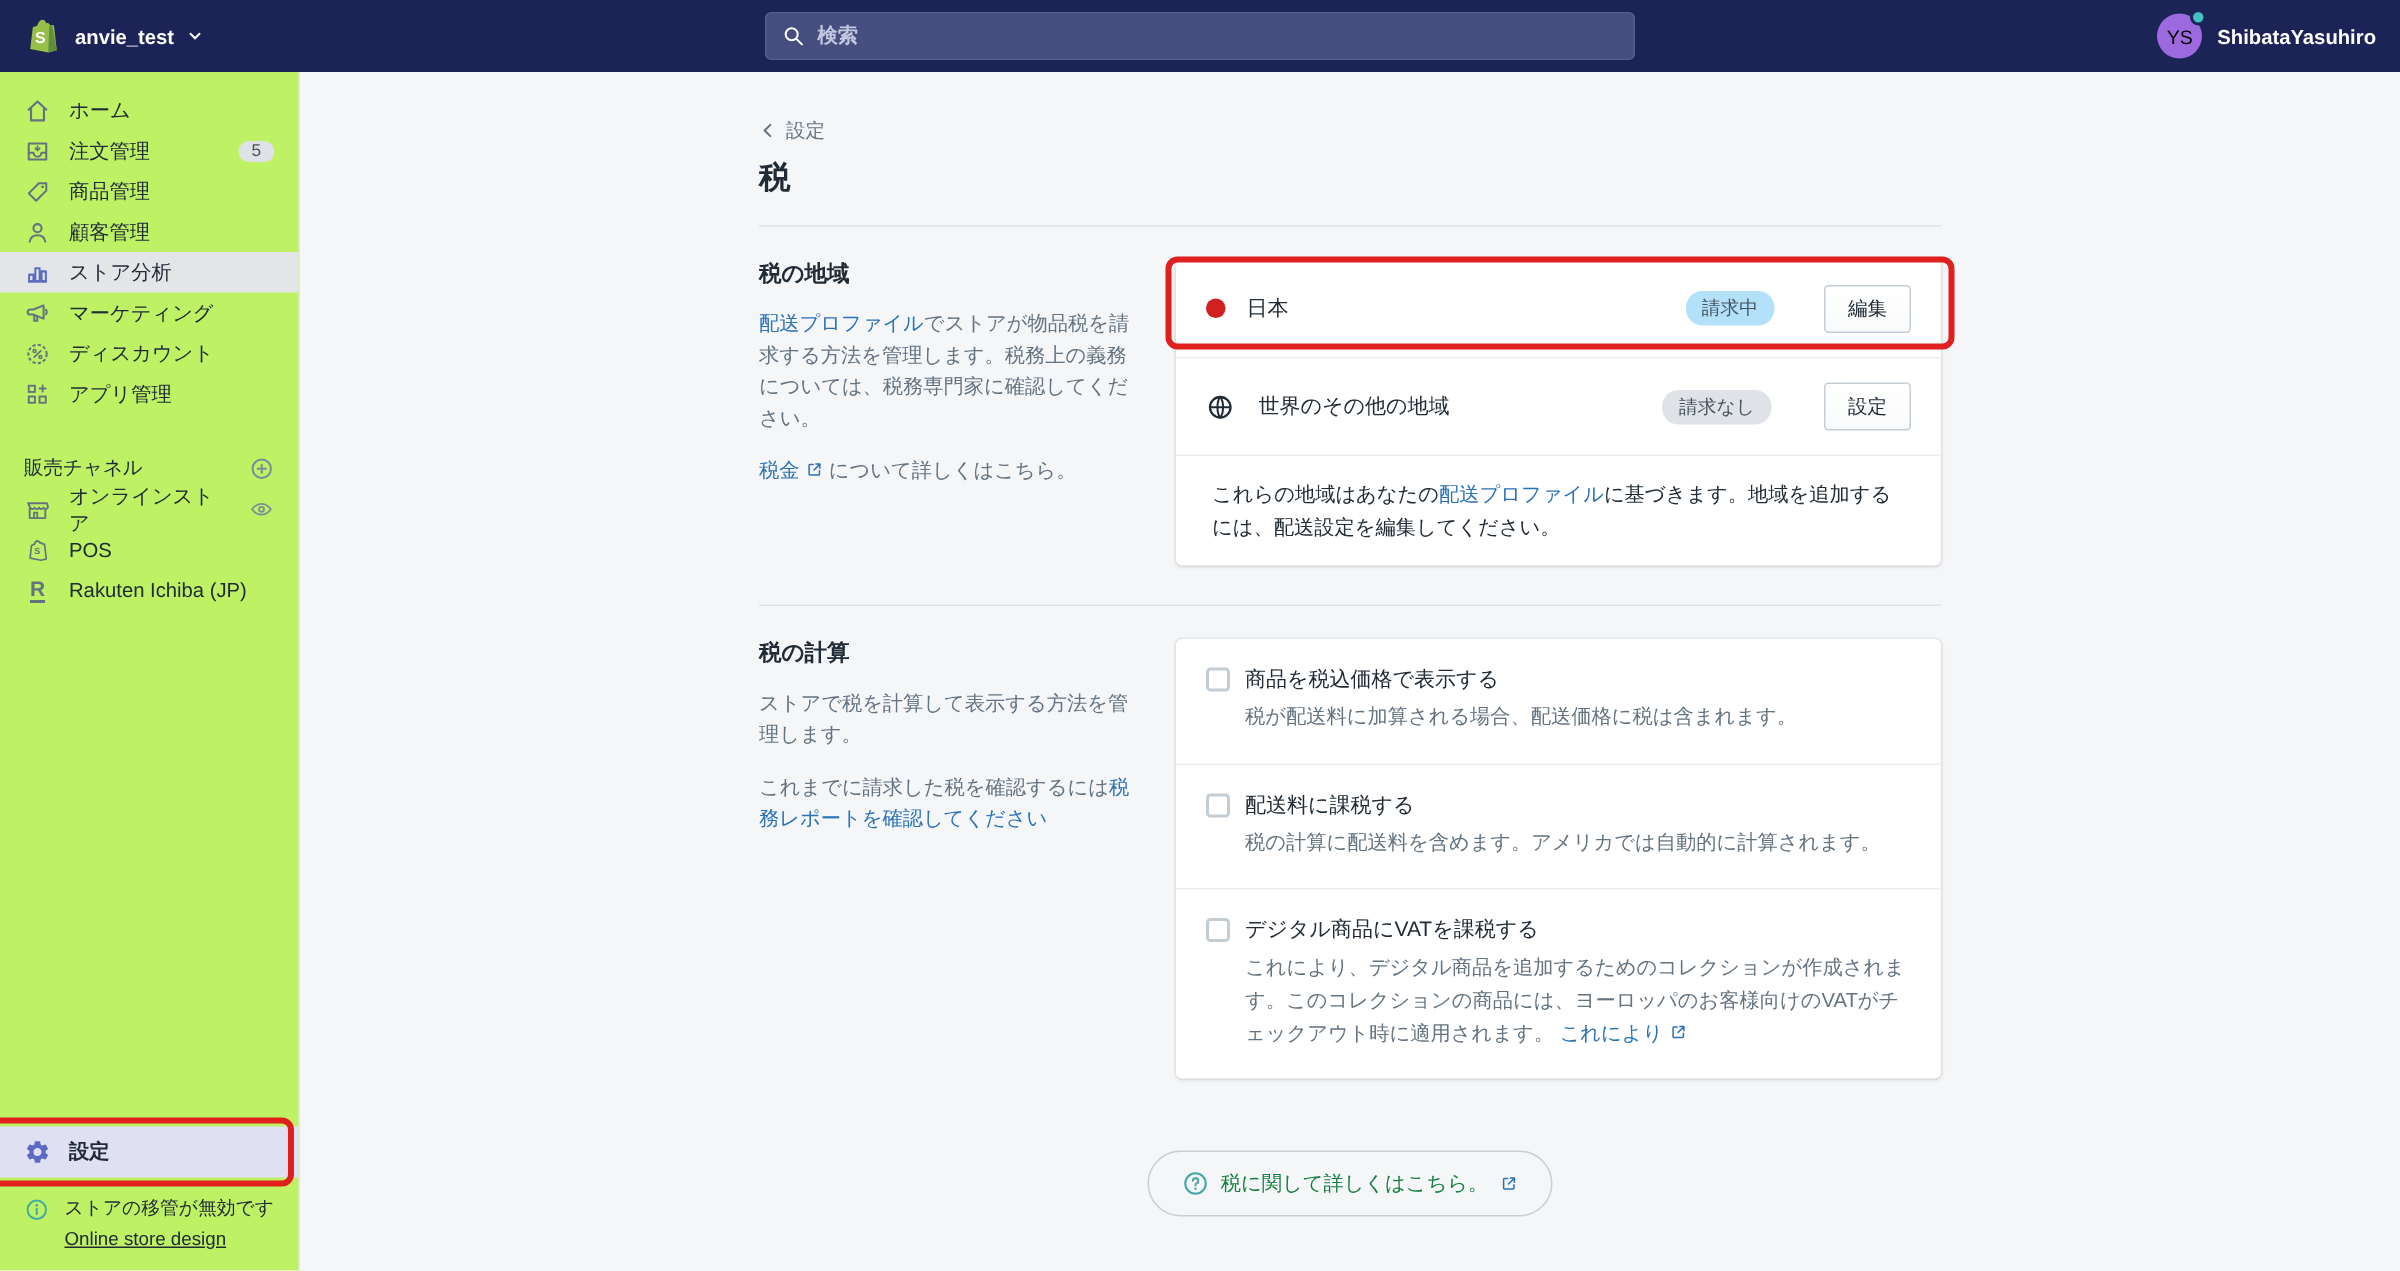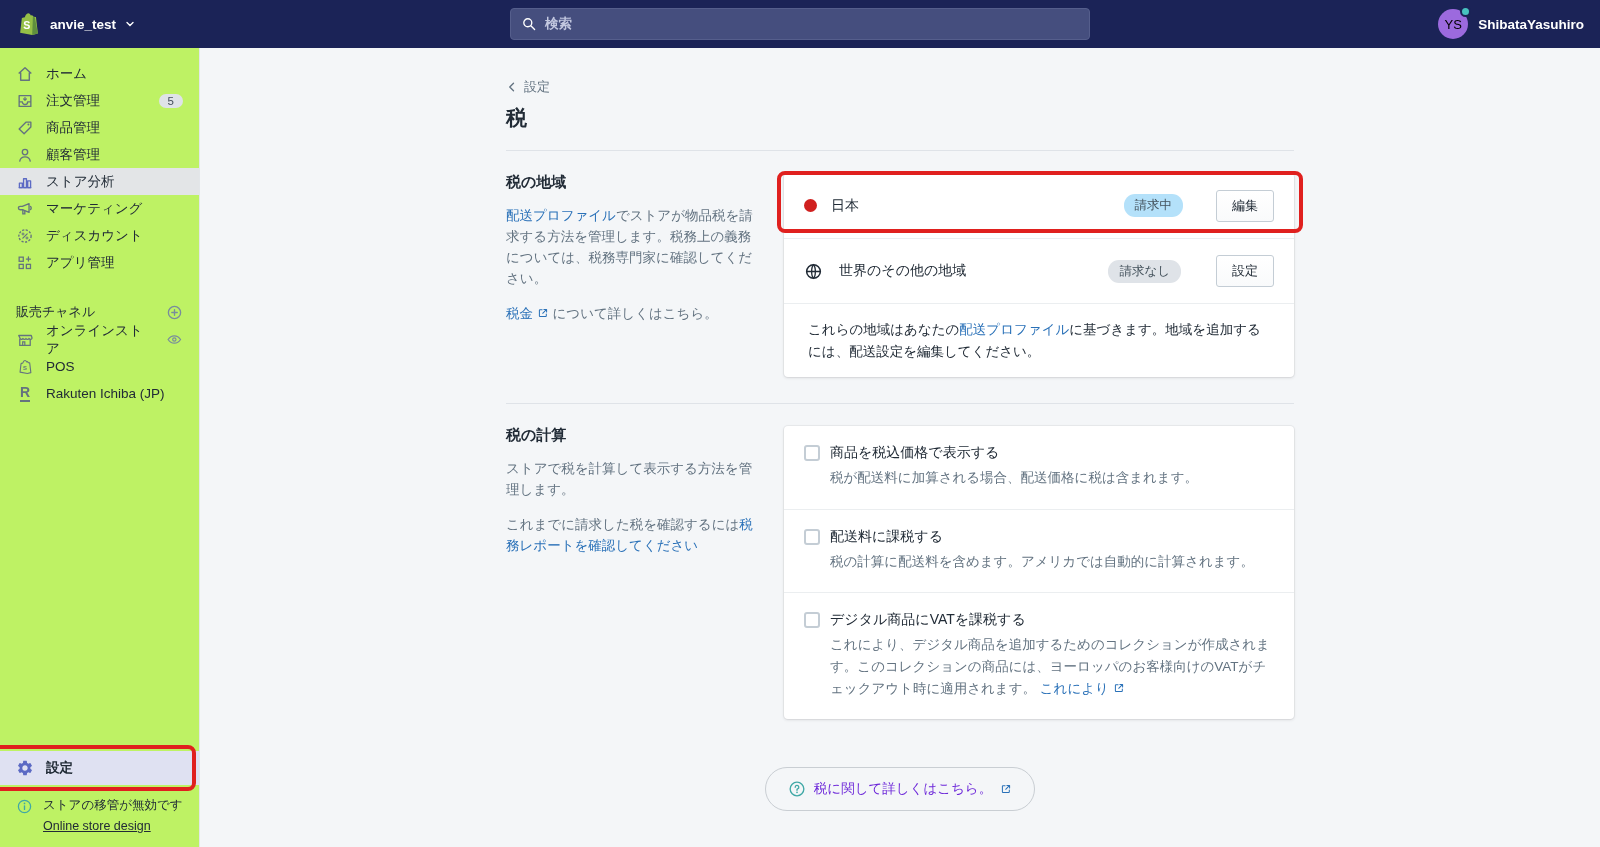--- a/index.html
+++ b/index.html
@@ -84,21 +84,21 @@
   .option-row { padding:18px 20px 20px; }
   .option-row + .option-row { border-top:1px solid #ebeef0; }
   .option-head { display:flex; align-items:center; gap:10px; }
   .checkbox { appearance:none; width:16px; height:16px; border:2px solid #c4cdd5; border-radius:3px; background:#fff; cursor:pointer; flex-shrink:0; }
   .option-label { font-size:14px; color:#212b36; }
   .option-desc { margin-top:5px; padding-left:26px; font-size:13.5px; line-height:1.6; color:#637381; }
 
   .help-row { display:flex; justify-content:center; margin-top:22px; padding-bottom:40px; }
   .help-pill { display:flex; align-items:center; gap:8px; border:1px solid #c9ced3; border-radius:22px; padding:12px 22px; cursor:pointer; background:transparent; }
   .q-icon { width:18px; height:18px; color:#40a8a6; }
-  .help-label { color:#6d28d9; font-size:13.5px; }
+  .help-label { color:#15803d; font-size:13.5px; }
 </style>
 </head>
 <body>
 
 <div class="app">
 
   <header class="topbar">
     <div class="topbar-left">
       <svg class="logo" viewBox="0 0 22 22">
         <path d="M16.9 5.2c0-.1-.1-.2-.3-.2l-1.7-.1-1.2-1.2c-.12-.12-.38-.1-.5-.05l-.62.2C12.2 2.8 11.5 1.9 10.4 1.9 8.7 1.9 7.8 4.1 7.5 5.2l-1.9.6c-.6.2-.6.2-.7.8L3.5 18.4l10.2 1.9 4.8-1.2L16.9 5.2z" fill="#95bf47"></path>

